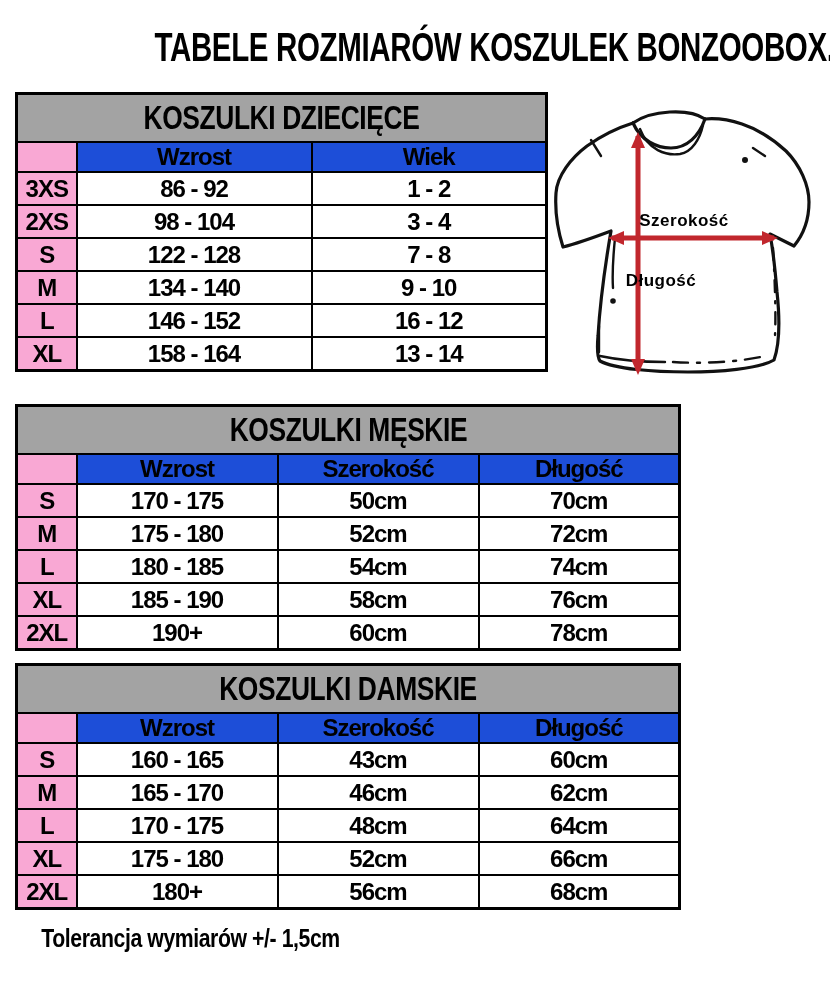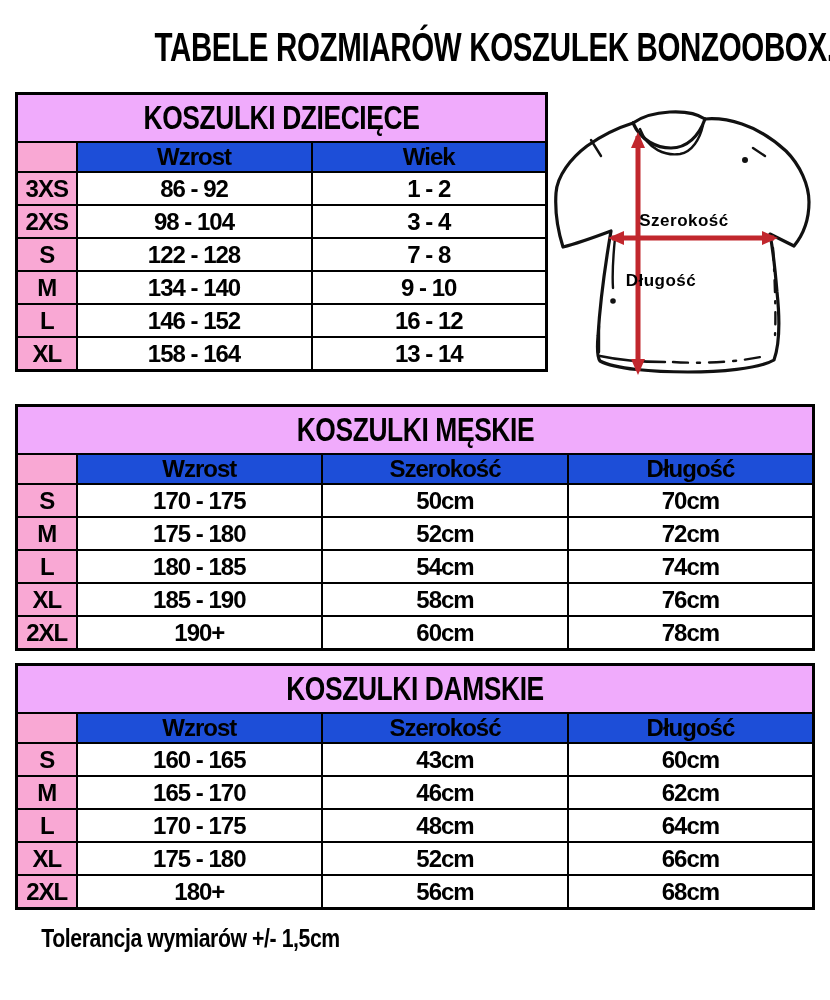--- a/index.html
+++ b/index.html
@@ -10,30 +10,30 @@
   .cx { display:inline-block; white-space:nowrap; transform:scaleX(0.72); transform-origin:center; }
   .cx8 { display:inline-block; white-space:nowrap; transform:scaleX(0.8); transform-origin:center; }
   .main-title .cx { font-size:41px; font-weight:bold; letter-spacing:-0.5px; }
 
   .top-row { display:flex; align-items:flex-start; }
   .shirt-wrap { margin-left:auto; margin-top:6px; }
 
   table.tbl { border-collapse:collapse; table-layout:fixed; border:3px solid #000;
               text-align:center; font-weight:bold; }
   table.tbl th, table.tbl td { border:2px solid #000; padding:0; overflow:hidden; }
-  .title-row th { background:#f0abfc; height:46px; border-bottom:3px solid #000; }
+  .title-row th { background:#a3a3a3; height:46px; border-bottom:3px solid #000; }
   .title-row .cx8 { font-size:33px; letter-spacing:-0.5px; }
   .head-row th { background:#1d4ed8; height:28px; border-bottom:4px solid #000;
                  font-size:24px; letter-spacing:-1px; }
   tbody td { height:31px; font-size:24px; letter-spacing:-1px; background:#fff; }
   td.sz, th.sz { background:#f9a8d4; }
   col.c-size { width:60px; }
 
   .tbl-children { width:533px; }
-  .tbl-full { width:800px; }
+  .tbl-full { width:666px; }
   .sec-gap1 { margin-top:10px; }
   .sec-gap2 { margin-top:12px; }
 
   .footer-note { margin-top:13px; height:30px; line-height:30px; }
   .footer-note .cx8 { font-size:25px; font-weight:bold; letter-spacing:-0.5px; transform:scaleX(0.85); }
 
   .shirt-label { font-family:"Liberation Sans", sans-serif; font-weight:bold; letter-spacing:0.5px; }
 </style>
 </head>
 <body>

